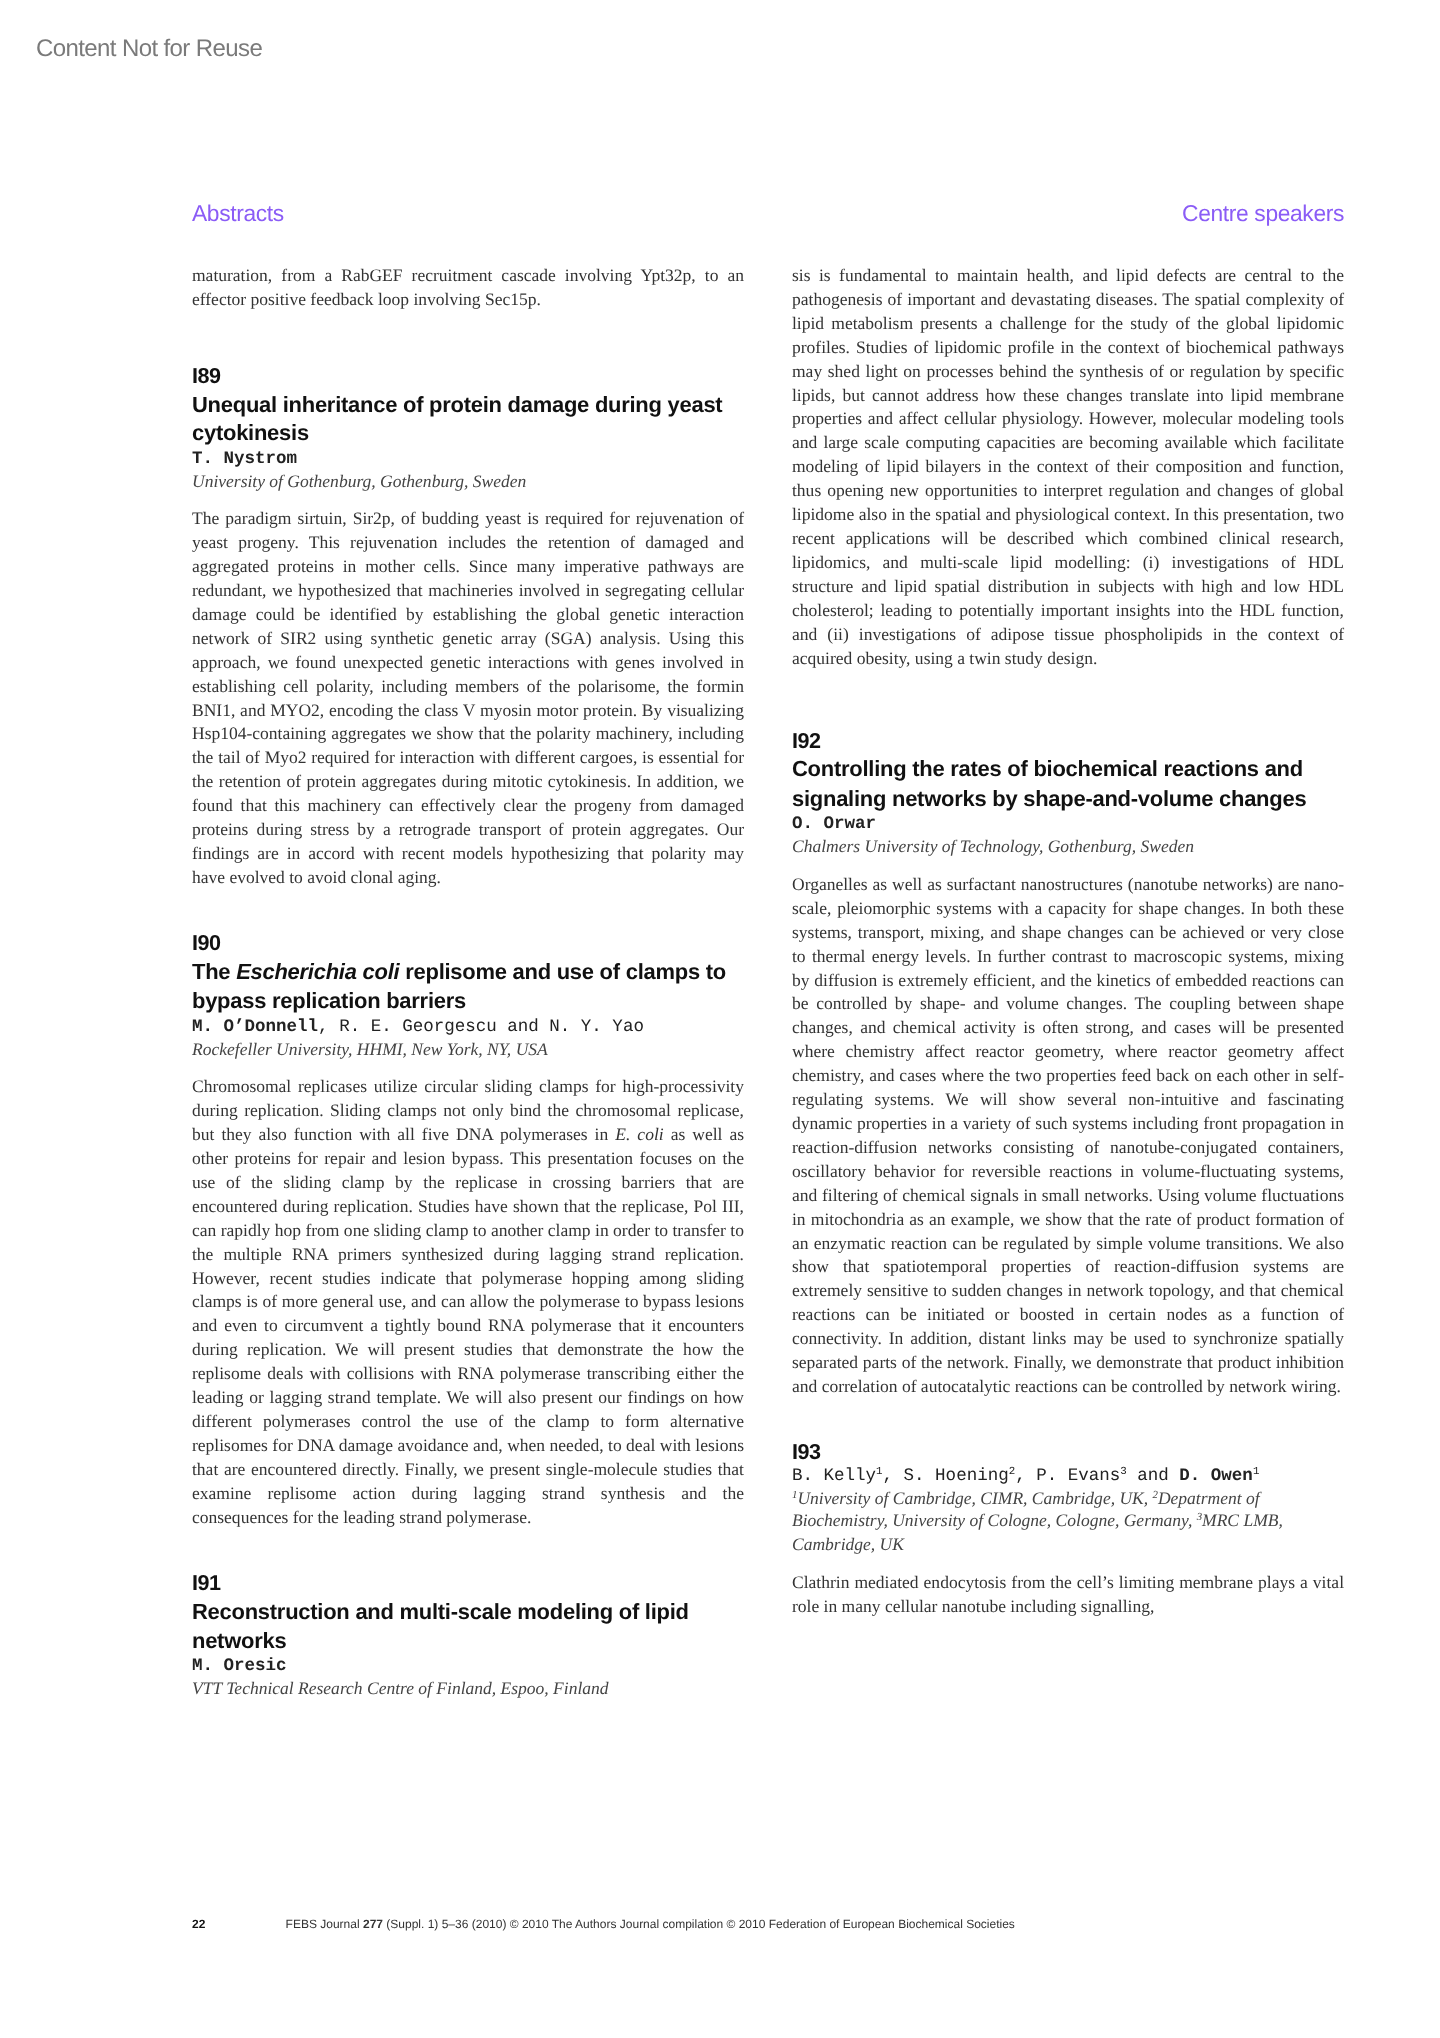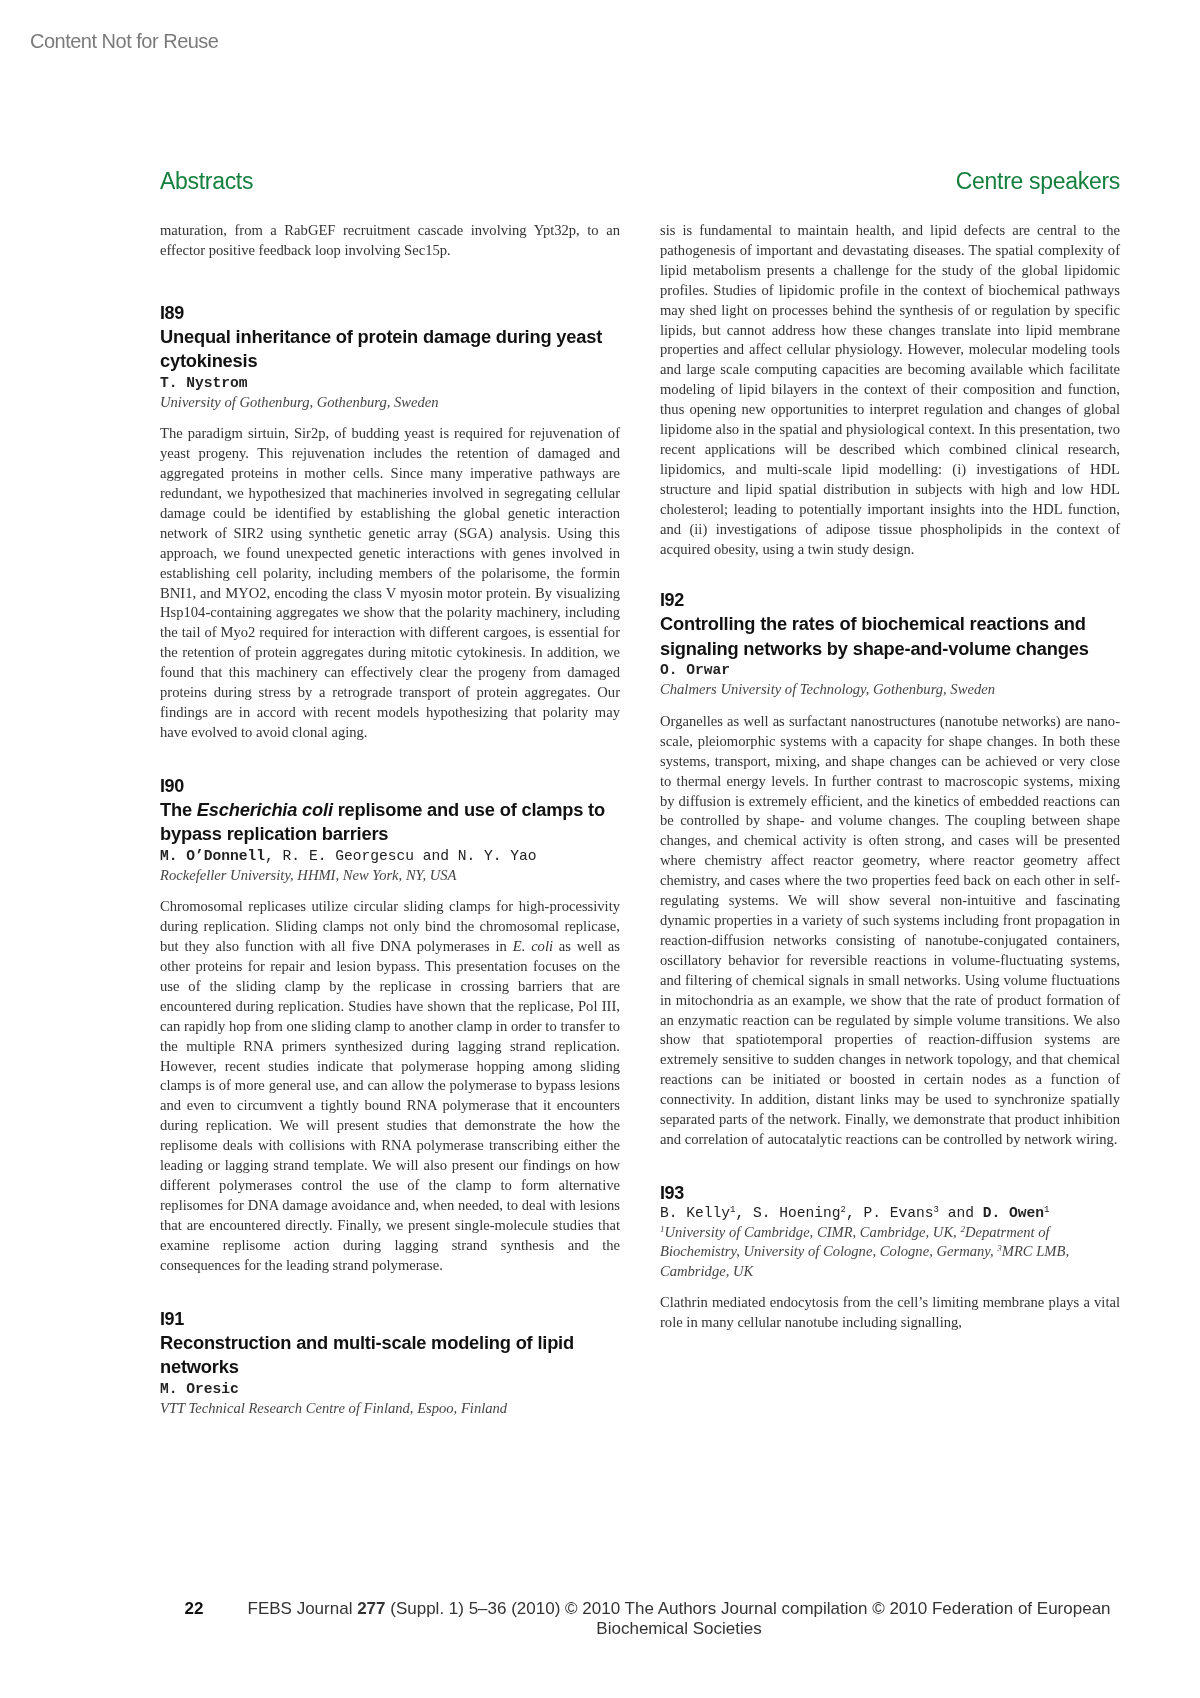--- a/index.html
+++ b/index.html
@@ -4,21 +4,21 @@
 <style>
   html, body { margin: 0; padding: 0; background: #ffffff; }
   body { width: 1200px; height: 1698px; position: relative; overflow: hidden; }
   .watermark {
     position: absolute; left: 30px; top: 30px;
     font-family: "Liberation Sans", sans-serif; font-size: 20px;
     color: #7a7a7a; letter-spacing: -0.5px;
   }
   .running-head {
     position: absolute; top: 168px;
-    font-family: "Liberation Sans", sans-serif; font-size: 23px; color: #15803d;
+    font-family: "Liberation Sans", sans-serif; font-size: 19px; color: #8b5cf6;
     letter-spacing: -0.3px;
   }
   .rh-left { left: 160px; }
   .rh-right { right: 80px; }
   .col {
     position: absolute; top: 221px; width: 460px;
     font-family: "Liberation Serif", serif; font-size: 14.6px; line-height: 19.9px;
     color: #333;
   }
   .col-left { left: 160px; }
@@ -33,22 +33,22 @@
     font-family: "Liberation Sans", sans-serif; font-weight: bold;
     font-size: 18.3px; line-height: 24.5px; color: #111; letter-spacing: -0.2px;
     margin: 1px 0 0 0;
   }
   .abs-authors { font-family: Liberation Mono, monospace; font-size: 14.6px; line-height: 19px; color: #222; }
   .abs-authors b { font-weight: bold; }
   .abs-affil { font-style: italic; font-size: 14.6px; line-height: 19.5px; color: #444; margin-bottom: 12px; }
   sup { font-size: 9px; line-height: 0; vertical-align: 5px; }
   .footer {
     position: absolute; top: 1599px; left: 160px; width: 970px;
-    font-family: "Liberation Sans", sans-serif; font-size: 17px; color: #333;
-    display: flex; align-items: baseline; text-align: center;
+    font-family: "Liberation Sans", sans-serif; font-size: 10px; color: #333;
+    display: flex; align-items: baseline;
   }
   .footer .pageno { font-weight: bold; width: 78px; color: #111; }
   .footer .journal b { font-weight: bold; }
 </style>
 </head>
 <body>
 
 <div class="watermark">Content Not for Reuse</div>
 
 <div class="running-head rh-left">Abstracts</div>
@@ -81,21 +81,21 @@
     <div class="abs-authors">
       <b>M. Oresic</b>
     </div>
     <div class="abs-affil">VTT Technical Research Centre of Finland, Espoo, Finland</div>
   </div>
 </div>
 
 <div class="col col-right">
   <p class="para">sis is fundamental to maintain health, and lipid defects are cen­tral to the pathogenesis of important and devastating diseases. The spatial complexity of lipid metabolism presents a challenge for the study of the global lipidomic profiles. Studies of lipidomic profile in the context of biochemical pathways may shed light on processes behind the synthesis of or regulation by specific lipids, but cannot address how these changes translate into lipid mem­brane properties and affect cellular physiology. However, molecu­lar modeling tools and large scale computing capacities are becoming available which facilitate modeling of lipid bilayers in the context of their composition and function, thus opening new opportunities to interpret regulation and changes of global lipi­dome also in the spatial and physiological context. In this presen­tation, two recent applications will be described which combined clinical research, lipidomics, and multi-scale lipid modelling: (i) investigations of HDL structure and lipid spatial distribution in subjects with high and low HDL cholesterol; leading to poten­tially important insights into the HDL function, and (ii) investi­gations of adipose tissue phospholipids in the context of acquired obesity, using a twin study design.</p>
 
-  <div class="abstract" style="margin-top:30px">
+  <div class="abstract" style="margin-top:47px">
     <div class="abs-id">I92</div>
     <div class="abs-title">Controlling the rates of biochemical reactions and signaling networks by shape-and-volume changes</div>
     <div class="abs-authors">
       <b>O. Orwar</b>
     </div>
     <div class="abs-affil">Chalmers University of Technology, Gothenburg, Sweden</div>
     <p class="para">Organelles as well as surfactant nanostructures (nanotube net­works) are nano-scale, pleiomorphic systems with a capacity for shape changes. In both these systems, transport, mixing, and shape changes can be achieved or very close to thermal energy levels. In further contrast to macroscopic systems, mixing by diffusion is extremely efficient, and the kinetics of embedded reactions can be controlled by shape- and volume changes. The coupling between shape changes, and chemical activity is often strong, and cases will be presented where chemistry affect reactor geometry, where reac­tor geometry affect chemistry, and cases where the two properties feed back on each other in self-regulating systems. We will show several non-intuitive and fascinating dynamic properties in a vari­ety of such systems including front propagation in reaction-diffu­sion networks consisting of nanotube-conjugated containers, oscillatory behavior for reversible reactions in volume-fluctuating systems, and filtering of chemical signals in small networks. Using volume fluctuations in mitochondria as an example, we show that the rate of product formation of an enzymatic reaction can be reg­ulated by simple volume transitions. We also show that spatiotem­poral properties of reaction-diffusion systems are extremely sensitive to sudden changes in network topology, and that chemi­cal reactions can be initiated or boosted in certain nodes as a func­tion of connectivity. In addition, distant links may be used to synchronize spatially separated parts of the network. Finally, we demonstrate that product inhibition and correlation of autocata­lytic reactions can be controlled by network wiring.</p>
   </div>
 
   <div class="abstract" style="margin-top:32px">

